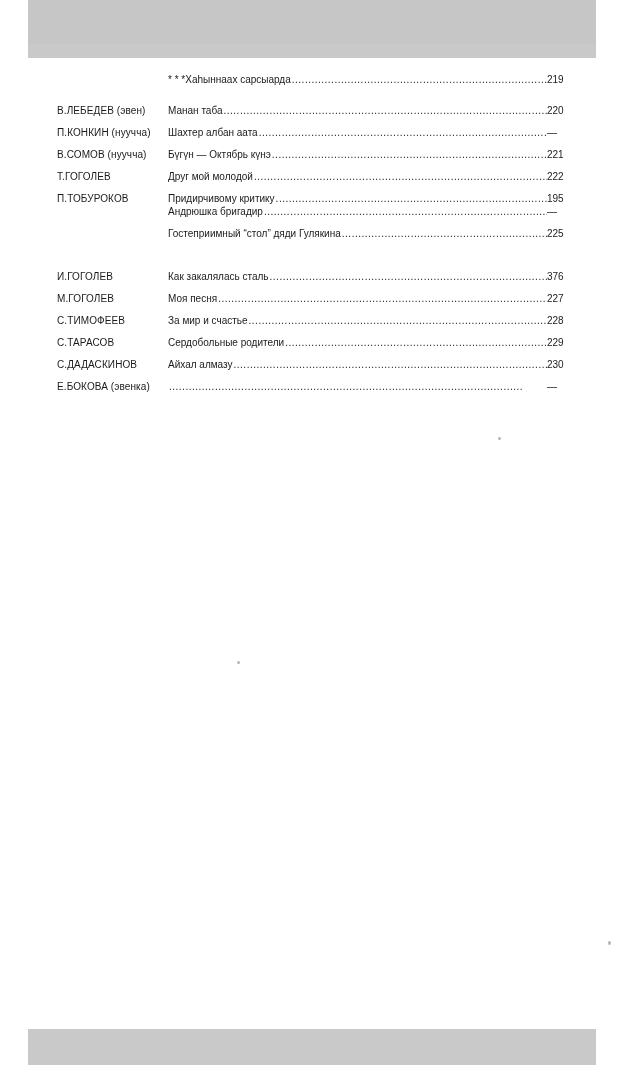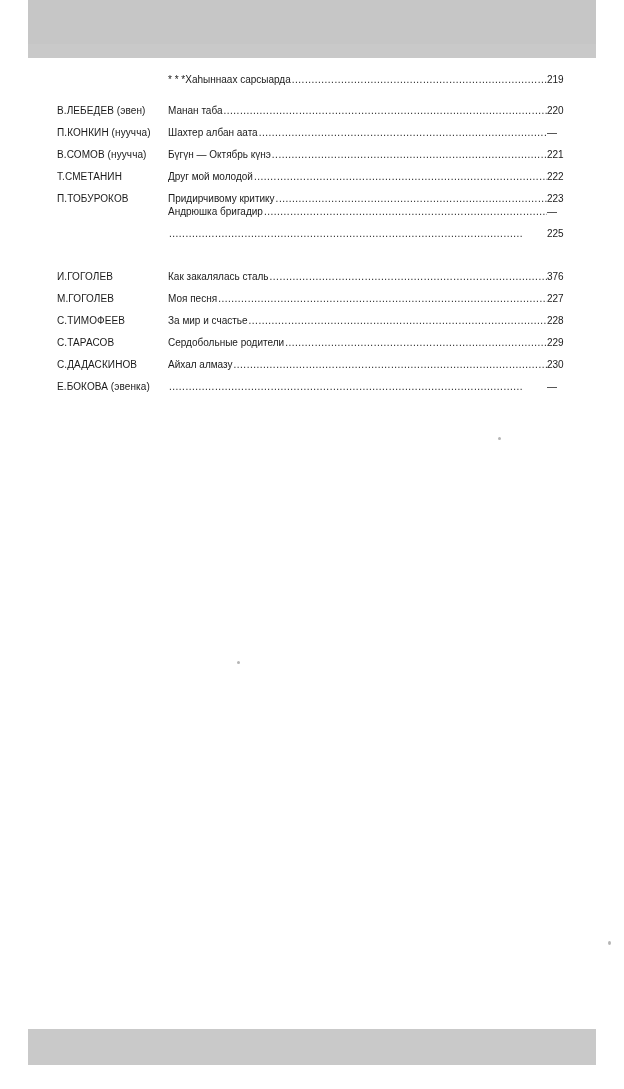--- a/index.html
+++ b/index.html
@@ -166,49 +166,50 @@
     <div class="toc-row">
       <div class="toc-author">В.СОМОВ  (нуучча)</div>
       <div class="toc-title-wrap">
         <span class="toc-title">Бүгүн  —  Октябрь  күнэ</span>
         <span class="toc-dots">............................................................................................................</span>
         <span class="toc-page">221</span>
       </div>
     </div>
 
     <div class="toc-row">
-      <div class="toc-author">Т.СМЕТАНИН</div>
+      <div class="toc-author">Т.ГОГОЛЕВ</div>
       <div class="toc-title-wrap">
         <span class="toc-title">Друг  мой  молодой</span>
         <span class="toc-dots">............................................................................................................</span>
         <span class="toc-page">222</span>
       </div>
     </div>
 
     <div class="toc-row">
       <div class="toc-author">П.ТОБУРОКОВ</div>
       <div class="toc-title-wrap">
         <span class="toc-title">Придирчивому  критику</span>
         <span class="toc-dots">............................................................................................................</span>
-        <span class="toc-page">223</span>
+        <span class="toc-page">195</span>
       </div>
     </div>
 
     <div class="toc-row">
       <div class="toc-author"></div>
       <div class="toc-title-wrap">
         <span class="toc-title">Андрюшка  бригадир</span>
         <span class="toc-dots">............................................................................................................</span>
         <span class="toc-page">—</span>
       </div>
     </div>
 
     <div class="toc-row">
       <div class="toc-author"></div>
       <div class="toc-title-wrap">
+        <span class="toc-title">Гостеприимный “стол” дяди Гулякина</span>
         <span class="toc-dots">............................................................................................................</span>
         <span class="toc-page">225</span>
       </div>
     </div>
 
     <div class="gap-row"></div>
 
     <div class="toc-row">
       <div class="toc-author">И.ГОГОЛЕВ</div>
       <div class="toc-title-wrap">

